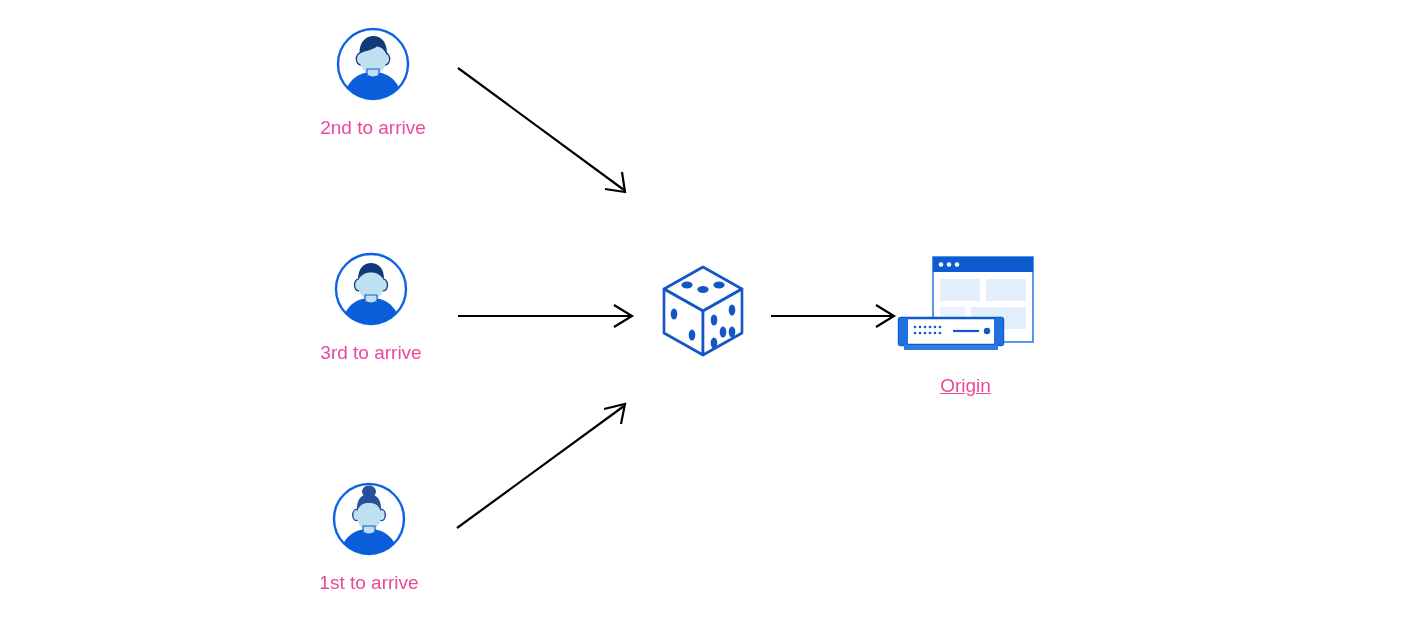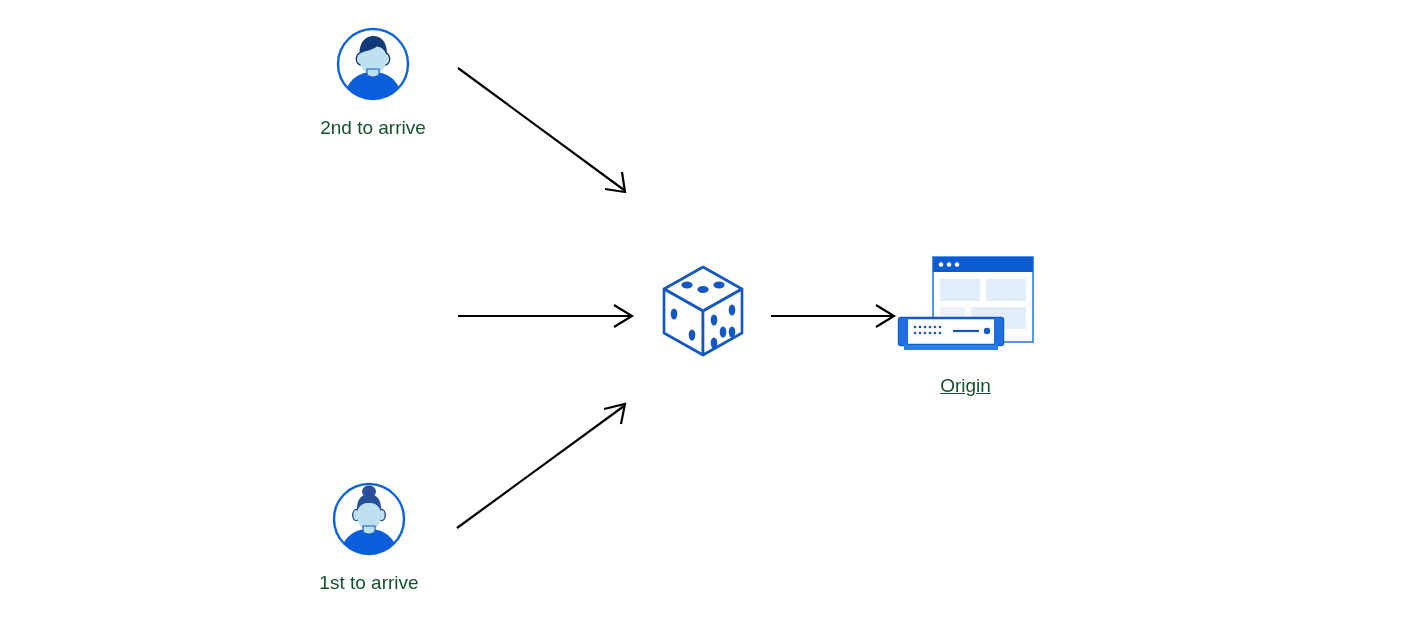--- a/index.html
+++ b/index.html
@@ -25,21 +25,21 @@
   }
   .node {
     position: absolute;
     display: flex;
     flex-direction: column;
     align-items: center;
   }
   .node-label {
     font-size: 19px;
     line-height: 24px;
-    color: #14532d;
+    color: #ec4899;
     white-space: nowrap;
     text-align: center;
   }
   .avatar-node .node-label { margin-top: 13px; }
   .origin-node .node-label { margin-top: 12px; text-decoration: underline; }
 
   
   #node-client-2nd { left: 293px; top: 25px;  width: 160px; }
   #node-client-3rd { left: 291px; top: 250px; width: 160px; }
   #node-client-1st { left: 289px; top: 480px; width: 160px; }
@@ -98,20 +98,40 @@
         <ellipse cx="26.5" cy="34" rx="4.2" ry="6" fill="#bfe0f0" stroke="#123a7a" stroke-width="1.3"></ellipse>
         <ellipse cx="51.5" cy="34" rx="4.2" ry="6" fill="#bfe0f0" stroke="#123a7a" stroke-width="1.3"></ellipse>
         <ellipse cx="39" cy="33" rx="13.5" ry="17" fill="#bfe0f0"></ellipse>
         <path d="M25.5 29 C25 16 33 11 39 11 C45.5 11 53.5 15 53 30 C50 24 47 22 43 21.5 C37 26 30 25.5 25.5 29 Z" fill="#123a7a"></path>
         <path d="M33 49 C35 53 43 53 45 49 L45 44 h-12 z" fill="#bfe0f0" stroke="#0d5bd1" stroke-width="1.1"></path>
       </g>
     </svg>
     <div class="node-label">2nd to arrive</div>
   </div>
 
+  <div class="node avatar-node" id="node-client-3rd">
+    <svg width="78" height="78" viewBox="0 0 78 78">
+      <defs>
+        <clipPath id="clip-av2">
+            <circle cx="39" cy="39" r="35"></circle>
+          </clipPath>
+      </defs>
+      <circle cx="39" cy="39" r="35" fill="#ffffff" stroke="#0b63e5" stroke-width="2.4"></circle>
+      <g clip-path="url(#clip-av2)">
+        <path d="M39 48 C20 48 10 61 9 80 L69 80 C68 61 58 48 39 48 Z" fill="#0b5ed9"></path>
+        <path d="M33 41 h12 v11 h-12 z" fill="#bfe0f0"></path>
+        <ellipse cx="26.5" cy="35" rx="4" ry="5.8" fill="#bfe0f0" stroke="#123a7a" stroke-width="1.3"></ellipse>
+        <ellipse cx="51.5" cy="35" rx="4" ry="5.8" fill="#bfe0f0" stroke="#123a7a" stroke-width="1.3"></ellipse>
+        <ellipse cx="39" cy="34" rx="13" ry="16.5" fill="#bfe0f0"></ellipse>
+        <path d="M26 30 C26 18 32 13 39 13 C46 13 52.5 18 52 30 C48 24 44 22.5 39 22.5 C34 22.5 30 24 26 30 Z" fill="#123a7a"></path>
+        <path d="M33 50 C35 54 43 54 45 50 L45 45 h-12 z" fill="#bfe0f0" stroke="#0d5bd1" stroke-width="1.1"></path>
+      </g>
+    </svg>
+    <div class="node-label">3rd to arrive</div>
+  </div>
 
   <div class="node avatar-node" id="node-client-1st">
     <svg width="78" height="78" viewBox="0 0 78 78">
       <defs>
         <clipPath id="clip-av3">
             <circle cx="39" cy="39" r="35"></circle>
           </clipPath>
       </defs>
       <circle cx="39" cy="39" r="35" fill="#ffffff" stroke="#0b63e5" stroke-width="2.4"></circle>
       <g clip-path="url(#clip-av3)">

